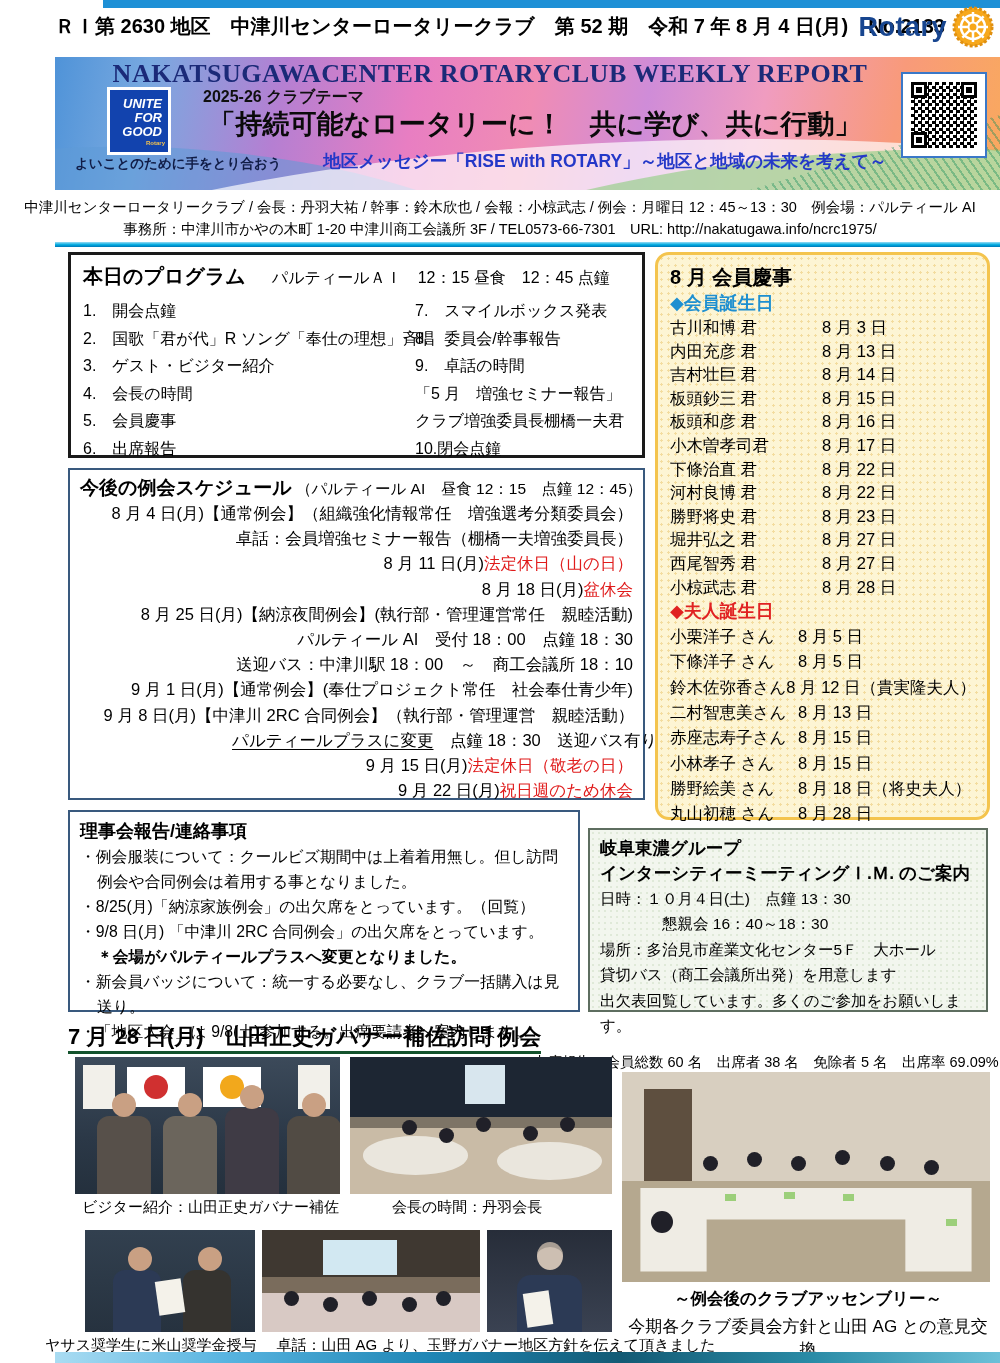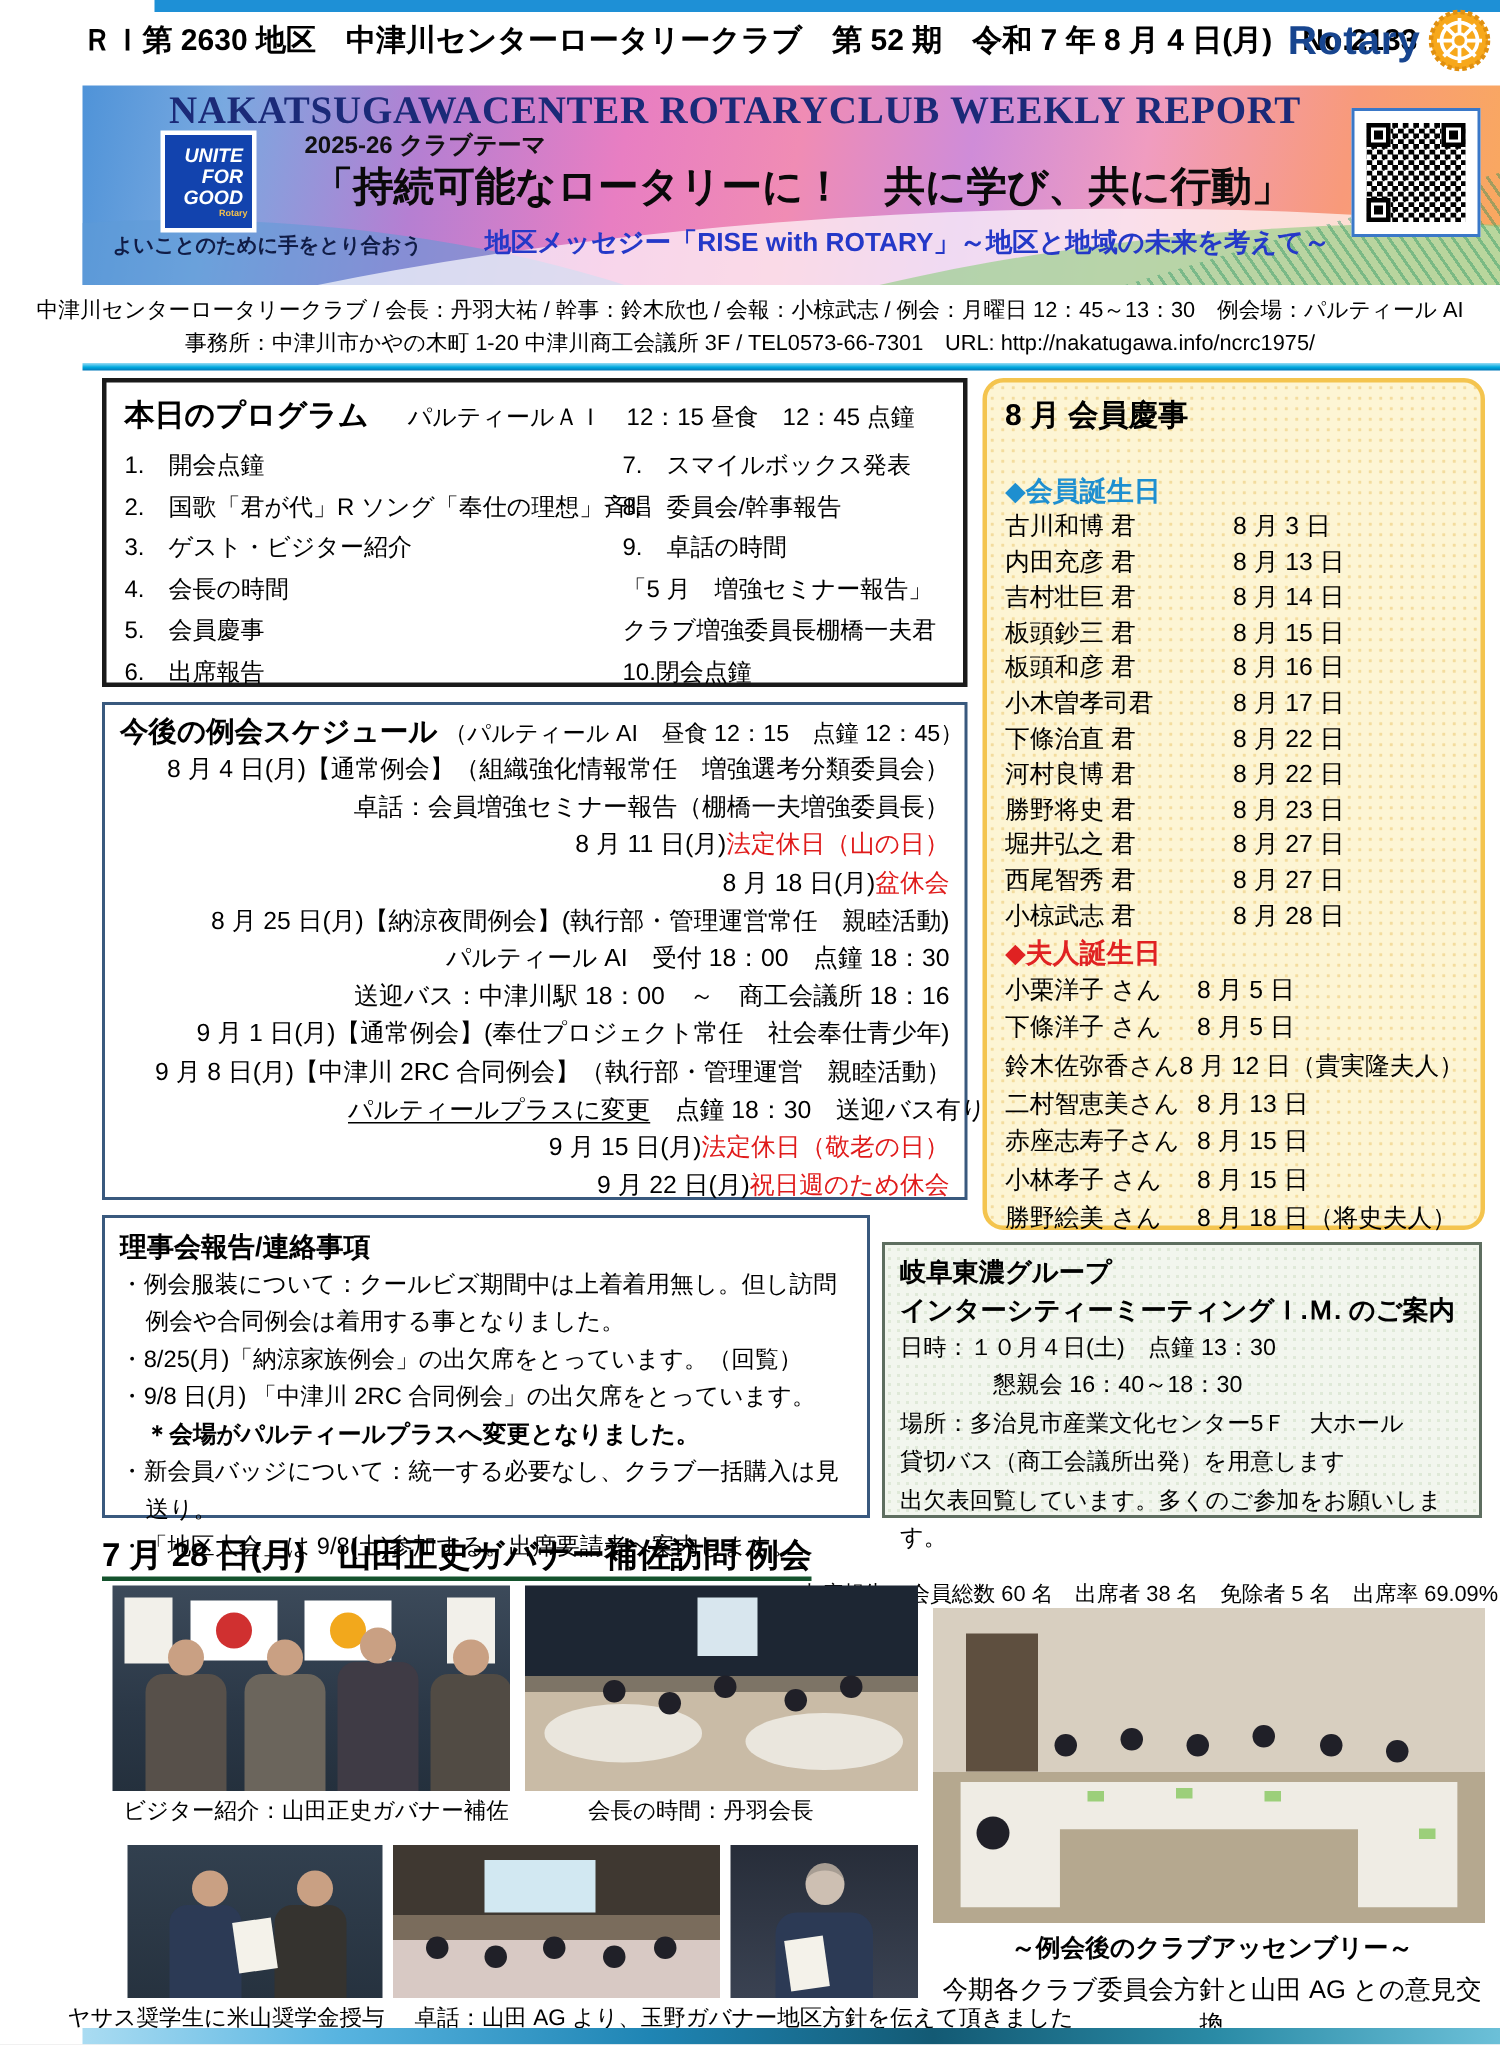--- a/index.html
+++ b/index.html
@@ -63,21 +63,21 @@
   .box-board{left:68px;top:810px;width:512px;height:202px;border:2px solid #39597e;padding:6px 10px;box-sizing:border-box;}
   .board-title{font-size:18px;font-weight:bold;line-height:26px;}
   .board-item{font-size:15.8px;line-height:25px;padding-left:17px;text-indent:-17px;}
   .board-item.bold{font-weight:bold;text-indent:0;}
   
   .box-celeb{left:655px;top:252px;width:335px;height:568px;border:3px solid #f4c44e;border-radius:14px;
     background-color:#fdf5d4;background-image:radial-gradient(#f3dc9e 1px,rgba(0,0,0,0) 1.3px);background-size:7px 7px;
     padding:8px 12px;box-sizing:border-box;}
   .celeb-title{font-size:20px;font-weight:bold;line-height:28px;}
   .celeb-h{font-size:18px;font-weight:bold;line-height:25px;}
-  .celeb-h.blue{color:#1e8fd0;margin-top:24px;}
+  .celeb-h.blue{color:#1e8fd0;}
   .celeb-h.red{color:#e02222;}
   .celeb-row{display:flex;font-size:16.5px;line-height:23.6px;white-space:nowrap;}
   .celeb-row .nm{width:152px;}
   .wife-row .nm{width:128px;}
   .wife-row{line-height:25.3px;}
   
   .box-im{left:588px;top:828px;width:400px;height:184px;border:2px solid #5e6e60;
     background-color:#f2f6ee;background-image:radial-gradient(#dfe9d8 1px,rgba(0,0,0,0) 1.2px);background-size:6px 6px;
     padding:6px 10px;box-sizing:border-box;}
   .im-title{font-size:17.5px;font-weight:bold;line-height:25px;white-space:nowrap;}
@@ -231,21 +231,21 @@
 
         <div class="sched-row">
           <span class="sched-date">8 月 25 日(月)</span><span class="sched-text"><u></u><span>【納涼夜間例会】(執行部・管理運営常任　親睦活動)</span></span>
         </div>
 
         <div class="sched-row indent">
           <span class="sched-date"></span><span class="sched-text"><u></u><span>パルティール AI　受付 18：00　点鐘 18：30</span></span>
         </div>
 
         <div class="sched-row indent">
-          <span class="sched-date"></span><span class="sched-text"><u></u><span>送迎バス：中津川駅 18：00　～　商工会議所 18：16</span></span>
+          <span class="sched-date"></span><span class="sched-text"><u></u><span>送迎バス：中津川駅 18：00　～　商工会議所 18：10</span></span>
         </div>
 
         <div class="sched-row">
           <span class="sched-date">9 月 1 日(月)</span><span class="sched-text"><u></u><span>【通常例会】(奉仕プロジェクト常任　社会奉仕青少年)</span></span>
         </div>
 
         <div class="sched-row">
           <span class="sched-date">9 月 8 日(月)</span><span class="sched-text"><u></u><span>【中津川 2RC 合同例会】（執行部・管理運営　親睦活動）</span></span>
         </div>
 

